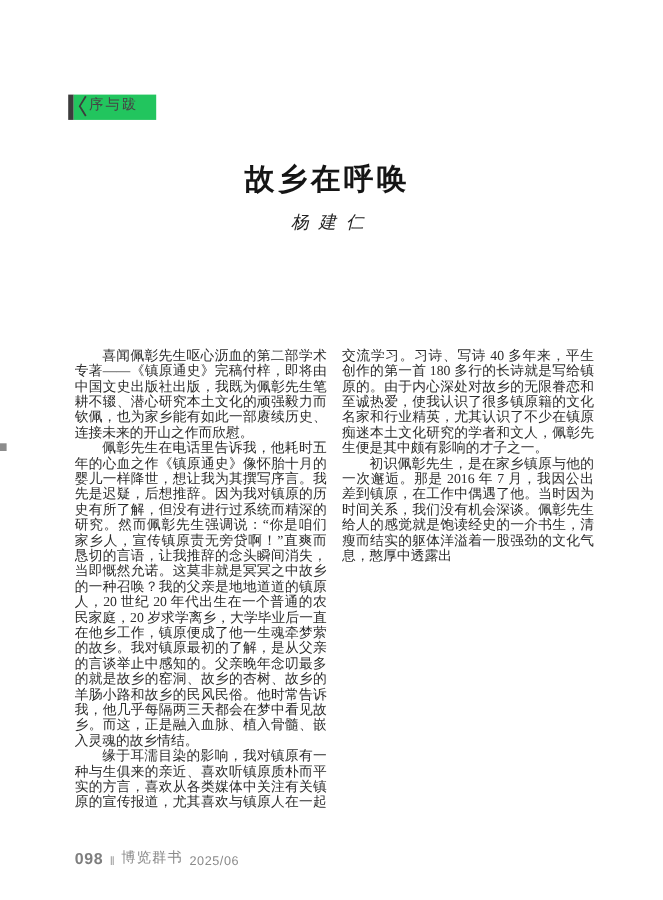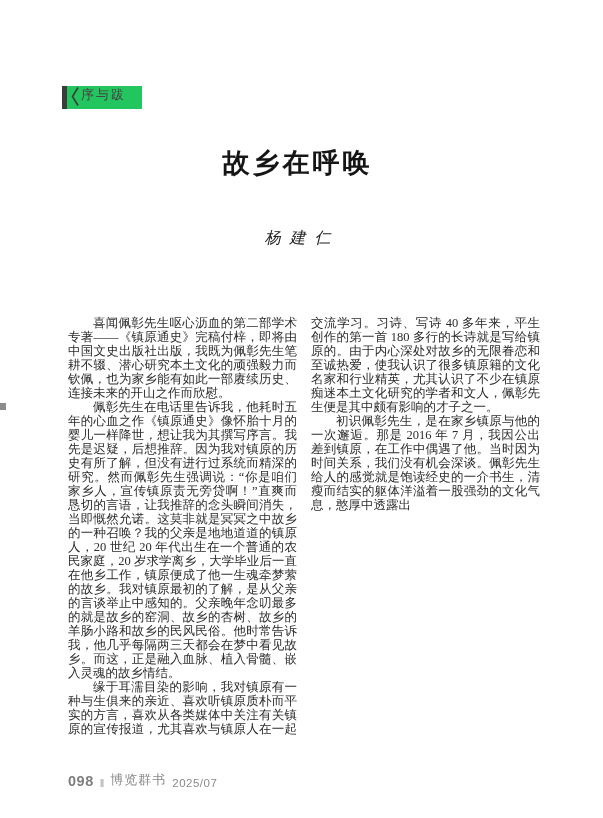--- a/index.html
+++ b/index.html
@@ -69,21 +69,20 @@
     position: absolute;
     left: 62px;
     right: 70px;
     top: 192px;
     text-align: center;
     font-style: italic;
     font-size: 16px;
     letter-spacing: 9px;
     text-indent: 9px;
     color: #222222;
-    margin-top: 36px;
   }
 
   
   .article-body {
     position: absolute;
     left: 68px;
     top: 316px;
     width: 472px;
     height: 432px;
     column-count: 2;
@@ -144,14 +143,14 @@
     <p>喜闻佩彰先生呕心沥血的第二部学术专著——《镇原通史》完稿付梓，即将由中国文史出版社出版，我既为佩彰先生笔耕不辍、潜心研究本土文化的顽强毅力而钦佩，也为家乡能有如此一部赓续历史、连接未来的开山之作而欣慰。</p>
     <p>佩彰先生在电话里告诉我，他耗时五年的心血之作《镇原通史》像怀胎十月的婴儿一样降世，想让我为其撰写序言。我先是迟疑，后想推辞。因为我对镇原的历史有所了解，但没有进行过系统而精深的研究。然而佩彰先生强调说：“你是咱们家乡人，宣传镇原责无旁贷啊！”直爽而恳切的言语，让我推辞的念头瞬间消失，当即慨然允诺。这莫非就是冥冥之中故乡的一种召唤？我的父亲是地地道道的镇原人，20 世纪 20 年代出生在一个普通的农民家庭，20 岁求学离乡，大学毕业后一直在他乡工作，镇原便成了他一生魂牵梦萦的故乡。我对镇原最初的了解，是从父亲的言谈举止中感知的。父亲晚年念叨最多的就是故乡的窑洞、故乡的杏树、故乡的羊肠小路和故乡的民风民俗。他时常告诉我，他几乎每隔两三天都会在梦中看见故乡。而这，正是融入血脉、植入骨髓、嵌入灵魂的故乡情结。</p>
     <p>缘于耳濡目染的影响，我对镇原有一种与生俱来的亲近、喜欢听镇原质朴而平实的方言，喜欢从各类媒体中关注有关镇原的宣传报道，尤其喜欢与镇原人在一起交流学习。习诗、写诗 40 多年来，平生创作的第一首 180 多行的长诗就是写给镇原的。由于内心深处对故乡的无限眷恋和至诚热爱，使我认识了很多镇原籍的文化名家和行业精英，尤其认识了不少在镇原痴迷本土文化研究的学者和文人，佩彰先生便是其中颇有影响的才子之一。</p>
     <p>初识佩彰先生，是在家乡镇原与他的一次邂逅。那是 2016 年 7 月，我因公出差到镇原，在工作中偶遇了他。当时因为时间关系，我们没有机会深谈。佩彰先生给人的感觉就是饱读经史的一介书生，清瘦而结实的躯体洋溢着一股强劲的文化气息，憨厚中透露出</p>
   </div>
 
   <div class="page-footer">
     <span class="footer-pagenum">098</span>
     <span class="footer-sep">‖</span>
     <span class="footer-journal">博览群书</span>
-    <span class="footer-issue">2025/07</span>
+    <span class="footer-issue">2025/06</span>
   </div>
 
 </body></html>

